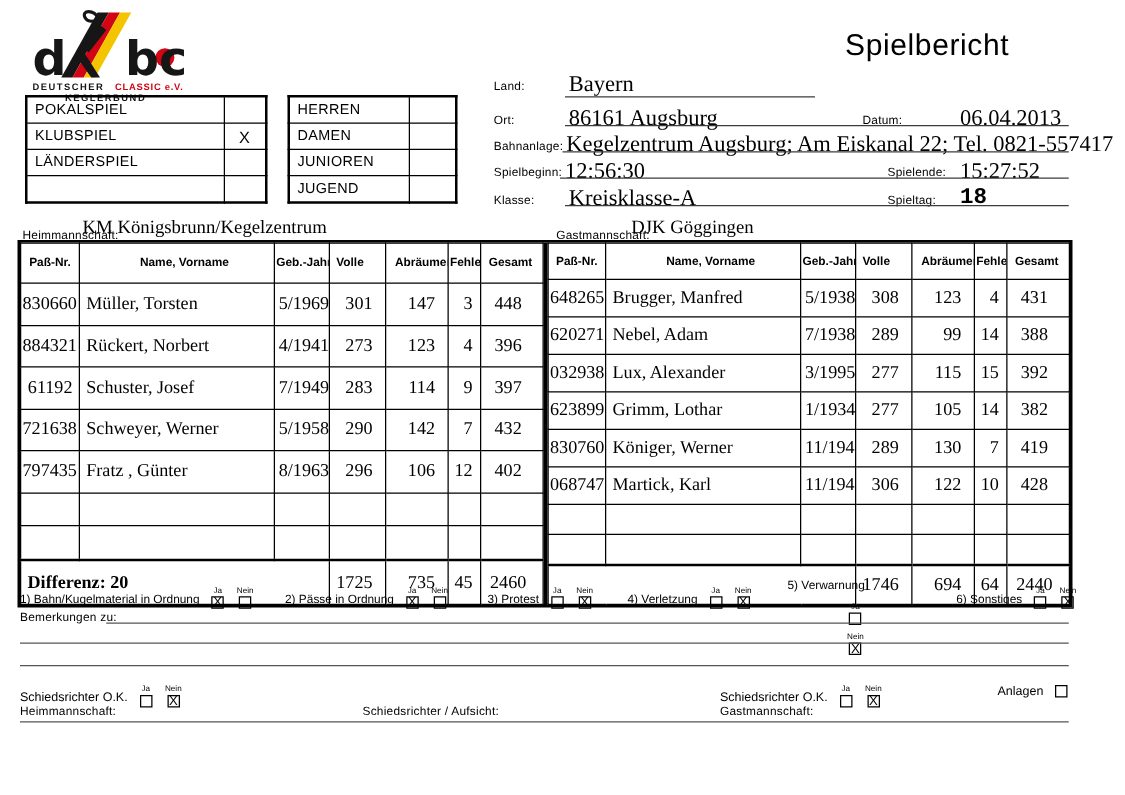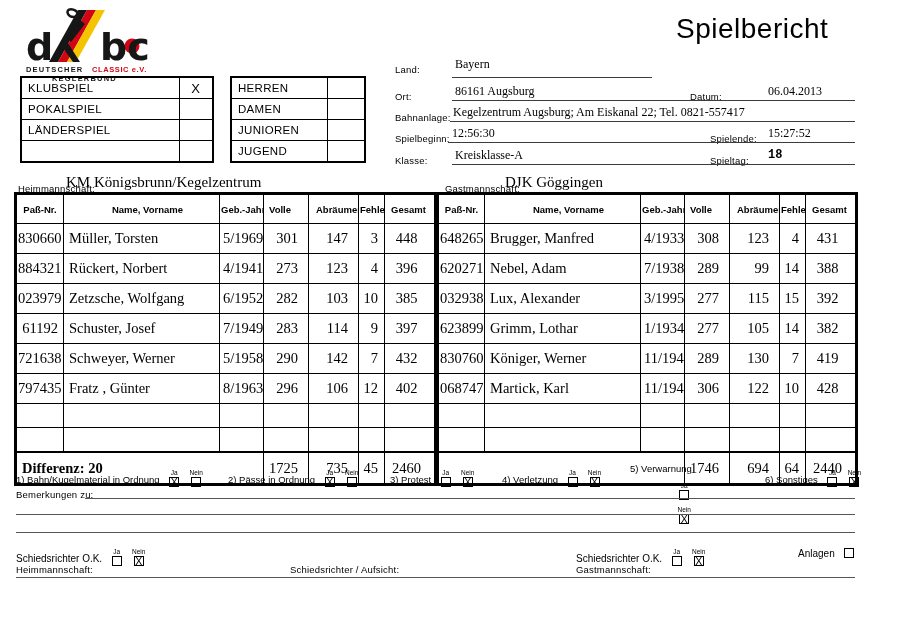--- a/index.html
+++ b/index.html
@@ -1,25 +1,25 @@
 <!DOCTYPE html>
 <html><head>
 <meta charset="utf-8">
 <style>
   html,body{margin:0;padding:0;background:#fff;}
   .page{position:relative;width:900px;height:636px;background:#ffffff;overflow:hidden;
         font-family:"Liberation Sans",sans-serif;color:#000;}
   .abs{position:absolute;}
   .lbl{position:absolute;font-size:9.5px;letter-spacing:.2px;white-space:nowrap;}
-  .val{position:absolute;font-family:"Liberation Serif",serif;font-size:12px;white-space:nowrap;}
+  .val{position:absolute;font-family:"Liberation Serif",serif;font-size:18px;white-space:nowrap;}
   .val.big{font-size:15px;}
   .bold{font-weight:bold;font-family:Liberation Mono, monospace;}
   .line{position:absolute;height:0;border-bottom:1.5px solid #3c3c3c;}
   .thin{border-bottom:1px solid #555;}
-  .title{position:absolute;left:676px;top:13px;font-size:28px;letter-spacing:.5px;}
+  .title{position:absolute;left:676px;top:23px;font-size:24px;letter-spacing:.5px;}
 
   
   table.selbox{position:absolute;border:2px solid #000;border-collapse:collapse;table-layout:fixed;}
   table.selbox td{border:1px solid #000;height:20px;font-size:11.5px;letter-spacing:.3px;
                   padding:0 0 0 6px;white-space:nowrap;overflow:hidden;}
   table.selbox td.mk{padding:0;text-align:center;font-size:13px;}
 
   
   .score-wrap{position:absolute;left:14px;top:192px;display:flex;border:2px solid #000;background:#fff;}
   .divider{width:3px;background:#000;}
@@ -75,26 +75,26 @@
 
   <div class="title">Spielbericht</div>
 
   <table class="selbox" style="left:20px;top:76px;width:192px;">
     <colgroup>
         <col style="width:158px">
         <col style="width:34px">
       </colgroup>
     <tbody>
         <tr>
+          <td>POKALSPIEL</td>
+        <td class="mk"></td>
+        </tr>
+    <tr>
           <td>KLUBSPIEL</td>
         <td class="mk">X</td>
-        </tr>
-    <tr>
-          <td>POKALSPIEL</td>
-        <td class="mk"></td>
         </tr>
     <tr>
           <td>LÄNDERSPIEL</td>
         <td class="mk"></td>
         </tr>
     <tr>
           <td></td>
         <td class="mk"></td>
         </tr>
   </tbody>
@@ -189,29 +189,20 @@
         <td class="c-ges">448</td>
       </tr>
       <tr class="r">
         <td class="c-pass">884321</td>
         <td class="c-name">Rückert, Norbert</td>
         <td class="c-geb">4/1941</td>
         <td class="c-volle">273</td>
         <td class="c-abr">123</td>
         <td class="c-feh">4</td>
         <td class="c-ges">396</td>
-      </tr>
-      <tr class="r">
-        <td class="c-pass">023979</td>
-        <td class="c-name">Zetzsche, Wolfgang</td>
-        <td class="c-geb">6/1952</td>
-        <td class="c-volle">282</td>
-        <td class="c-abr">103</td>
-        <td class="c-feh">10</td>
-        <td class="c-ges">385</td>
       </tr>
       <tr class="r">
         <td class="c-pass">61192</td>
         <td class="c-name">Schuster, Josef</td>
         <td class="c-geb">7/1949</td>
         <td class="c-volle">283</td>
         <td class="c-abr">114</td>
         <td class="c-feh">9</td>
         <td class="c-ges">397</td>
       </tr>
@@ -277,21 +268,21 @@
         <th class="th-name">Name, Vorname</th>
         <th class="tc">Geb.-Jahr</th>
         <th class="th-volle">Volle</th>
         <th class="th-abr">Abräumen</th>
         <th class="tc">Fehler</th>
         <th class="th-ges">Gesamt</th>
       </tr>
       <tr class="r">
         <td class="c-pass">648265</td>
         <td class="c-name">Brugger, Manfred</td>
-        <td class="c-geb">4/1933</td>
+        <td class="c-geb">5/1938</td>
         <td class="c-volle">308</td>
         <td class="c-abr">123</td>
         <td class="c-feh">4</td>
         <td class="c-ges">431</td>
       </tr>
       <tr class="r">
         <td class="c-pass">620271</td>
         <td class="c-name">Nebel, Adam</td>
         <td class="c-geb">7/1938</td>
         <td class="c-volle">289</td>

